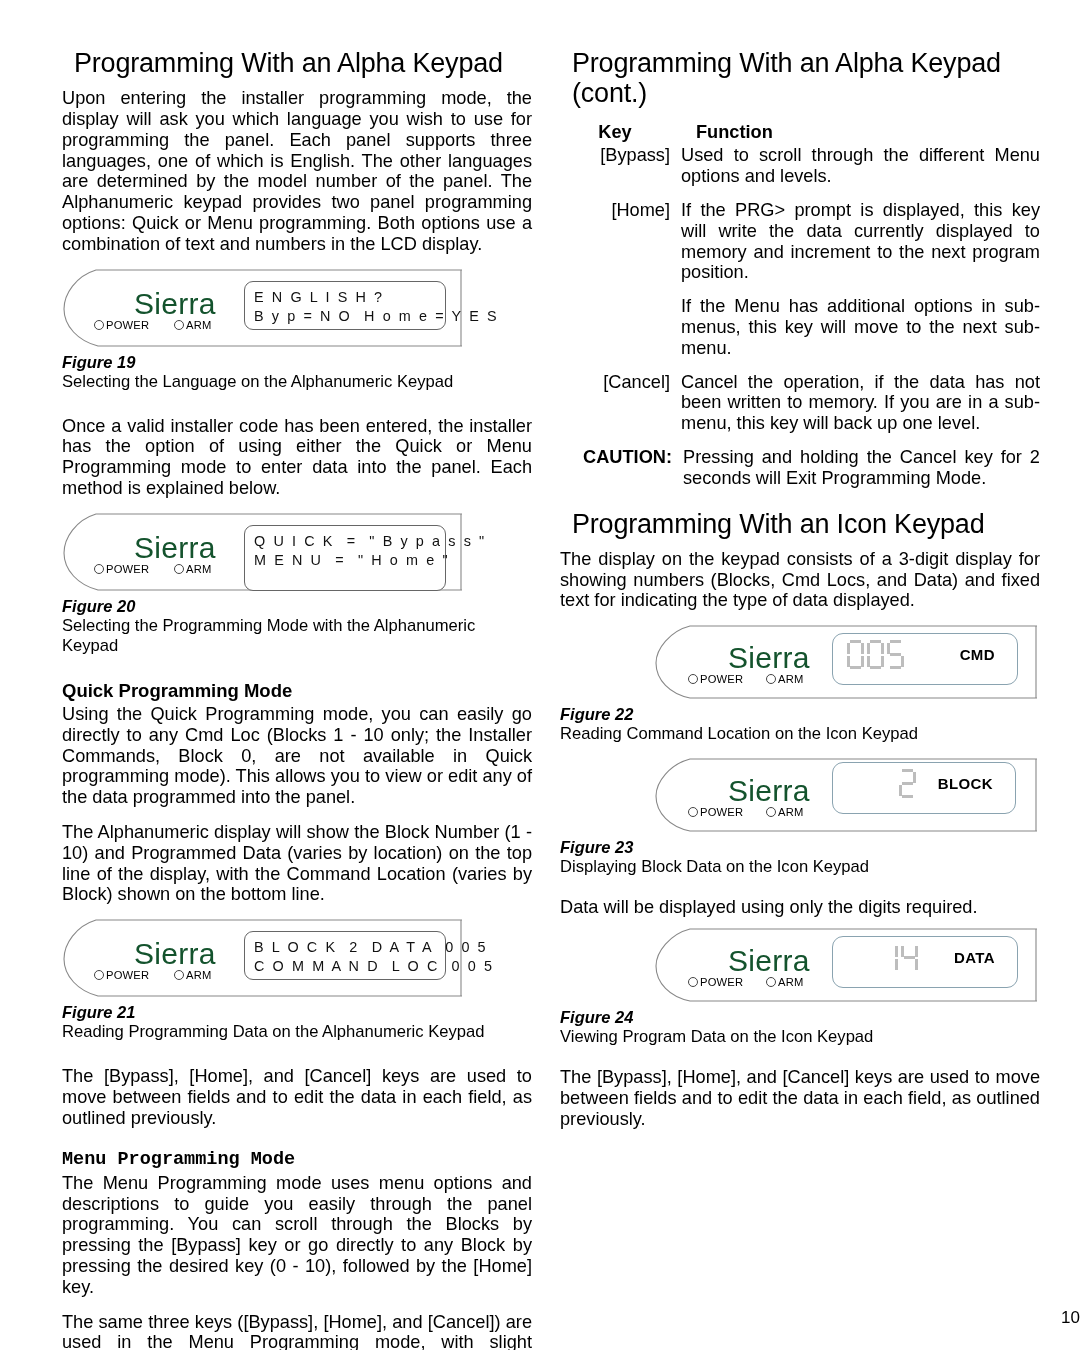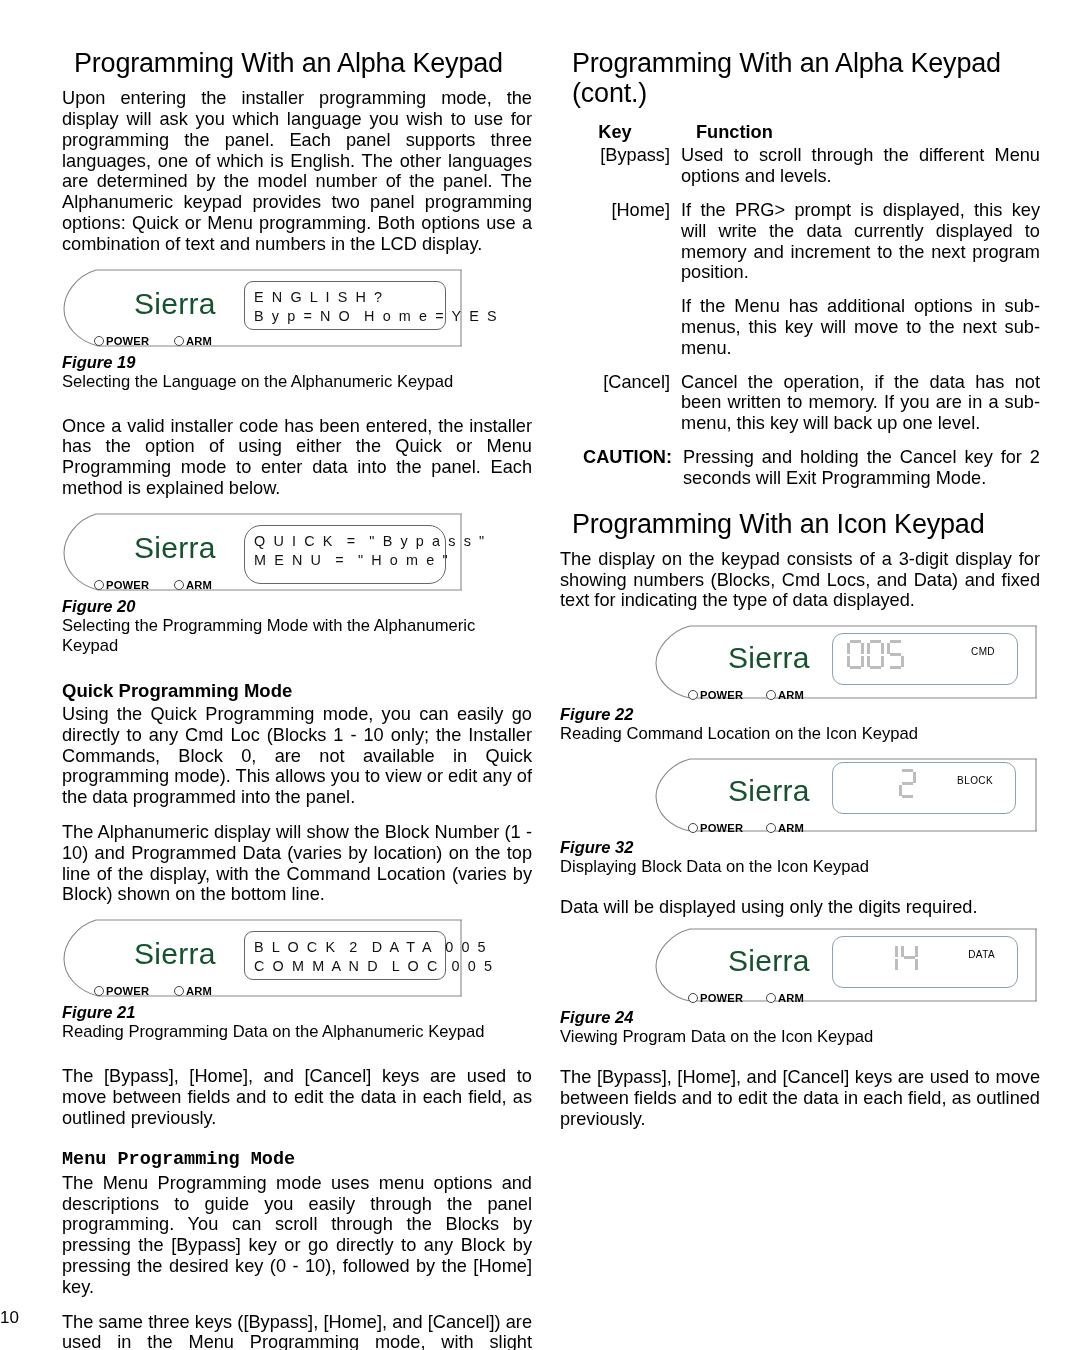--- a/index.html
+++ b/index.html
@@ -83,25 +83,24 @@
   .kp-brand {
     position: absolute;
     font-family: "Liberation Sans", sans-serif;
     font-size: 30px;
     letter-spacing: 0.3px;
     color: #14532d;
   }
   .kp-led {
     position: absolute;
     font-size: 11.2px;
-    font-weight: bold;
+    font-weight: normal;
     letter-spacing: 0.2px;
     color: #000;
     white-space: nowrap;
-    margin-top: 16px;
   }
   .kp-led .dot {
     display: inline-block;
     width: 8px; height: 8px;
     border: 1px solid #444;
     border-radius: 50%;
     background: #fff;
     margin-right: 2px;
     vertical-align: -1px;
   }
@@ -132,22 +131,22 @@
     position: absolute;
     left: 14px;
     top: 6px;
     display: flex;
     gap: 3px;
   }
   .seg-label {
     position: absolute;
     right: 22px;
     top: 12px;
-    font-size: 10px;
-    font-weight: normal;
+    font-size: 15px;
+    font-weight: bold;
     letter-spacing: 0.4px;
     color: #000;
   }
   .seg {
     width: 17px;
     height: 29px;
     position: relative;
   }
   .seg i {
     position: absolute;
@@ -192,21 +191,21 @@
     text-align: justify;
   }
   .kf-row .f p { margin: 0 0 13px 0; text-align: justify; }
   .kf-row .f p:last-child { margin-bottom: 0; }
   .kf-row .k.bold { font-weight: bold; text-align: right; padding-left: 2px; }
 
   .pageno {
     position: absolute;
     left: 0; right: 0;
     bottom: 22px;
-    text-align: left;
+    text-align: right;
     font-size: 17px;
   }
 </style>
 </head>
 <body>
 
 <div class="page">
   <div class="columns">
 
     <div class="col">
@@ -235,21 +234,21 @@
       <p class="body" style="margin-top:24px;">Once a valid installer code has been entered, the installer has the option of using either the Quick or Menu Programming mode to enter data into the panel. Each method is explained below.</p>
 
       <div class="keypad">
         <svg width="400" height="78" viewBox="0 0 400 78">
           <path d="M 400 1 L 34 1 C 14 7 2 25 2 40 C 2 57 16 72 36 77 L 400 77" fill="#ffffff" stroke="#888888" stroke-width="1.1"></path>
           <line x1="399" y1="1" x2="399" y2="77" stroke="#888888" stroke-width="1.1"></line>
         </svg>
         <span class="kp-brand" style="left:72px; top:18px;">Sierra</span>
         <span class="kp-led" style="left:32px; top:50px;"><span class="dot"></span><span>POWER</span></span>
         <span class="kp-led" style="left:112px; top:50px;"><span class="dot"></span><span>ARM</span></span>
-        <div class="lcd" style="left:182px; top:12px; width:202px; height:59px;border-radius:17px;">
+        <div class="lcd" style="left:182px; top:12px; width:202px; height:66px;">
           <div class="line">Q U I C K  =  " B y p a s s "</div>
           <div class="line">M E N U  =  " H o m e "</div>
         </div>
       </div>
       <div class="figcap">
         <span class="num">Figure  20</span>
         <span class="desc">Selecting the Programming Mode with the Alphanumeric Keypad</span>
       </div>
 
       <h2 class="sub" style="margin-top:24px;">Quick Programming Mode</h2>
@@ -379,21 +378,21 @@
                 <i class="b"></i>
                 <i class="d"></i>
                 <i class="e"></i>
                 <i class="g"></i>
               </span>
             </div>
           <div class="seg-label">BLOCK</div>
         </div>
       </div>
       <div class="figcap">
-        <span class="num">Figure  32</span>
+        <span class="num">Figure  23</span>
         <span class="desc">Displaying Block Data on the Icon Keypad</span>
       </div>
 
       <p class="body" style="margin-top:20px; margin-bottom:6px;">Data will be displayed using only the digits required.</p>
 
       <div class="keypad right">
         <svg width="478" height="74" viewBox="0 0 478 74">
           <path d="M 477 1 L 130 1 C 110 6 96 24 96 38 C 96 55 110 69 130 73 L 477 73" fill="#ffffff" stroke="#888888" stroke-width="1.1"></path>
           <line x1="476" y1="1" x2="476" y2="73" stroke="#888888" stroke-width="1.1"></line>
         </svg>

